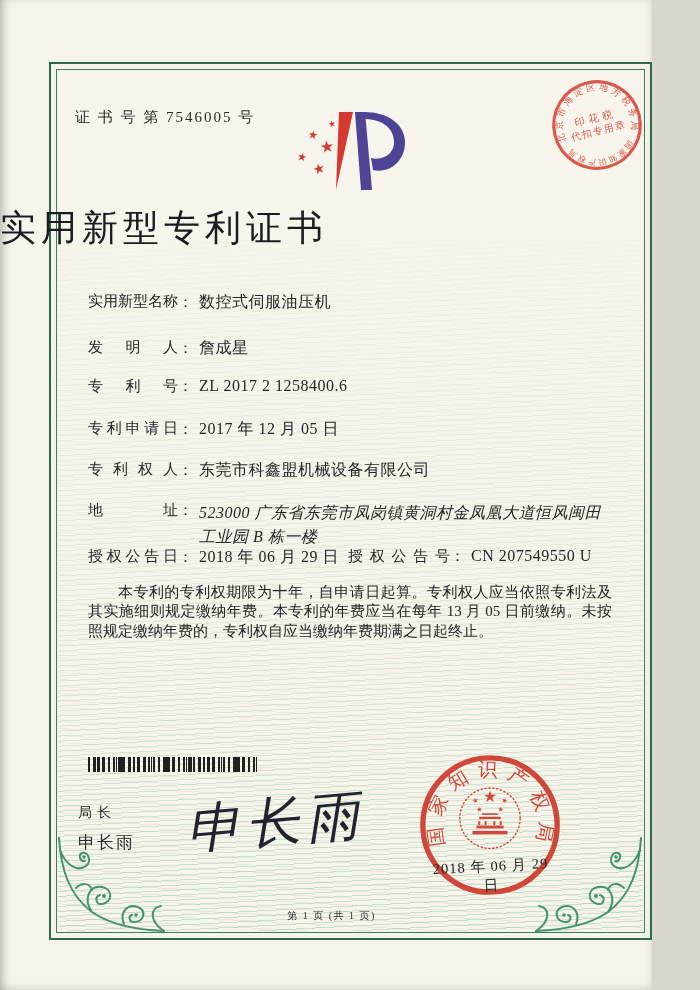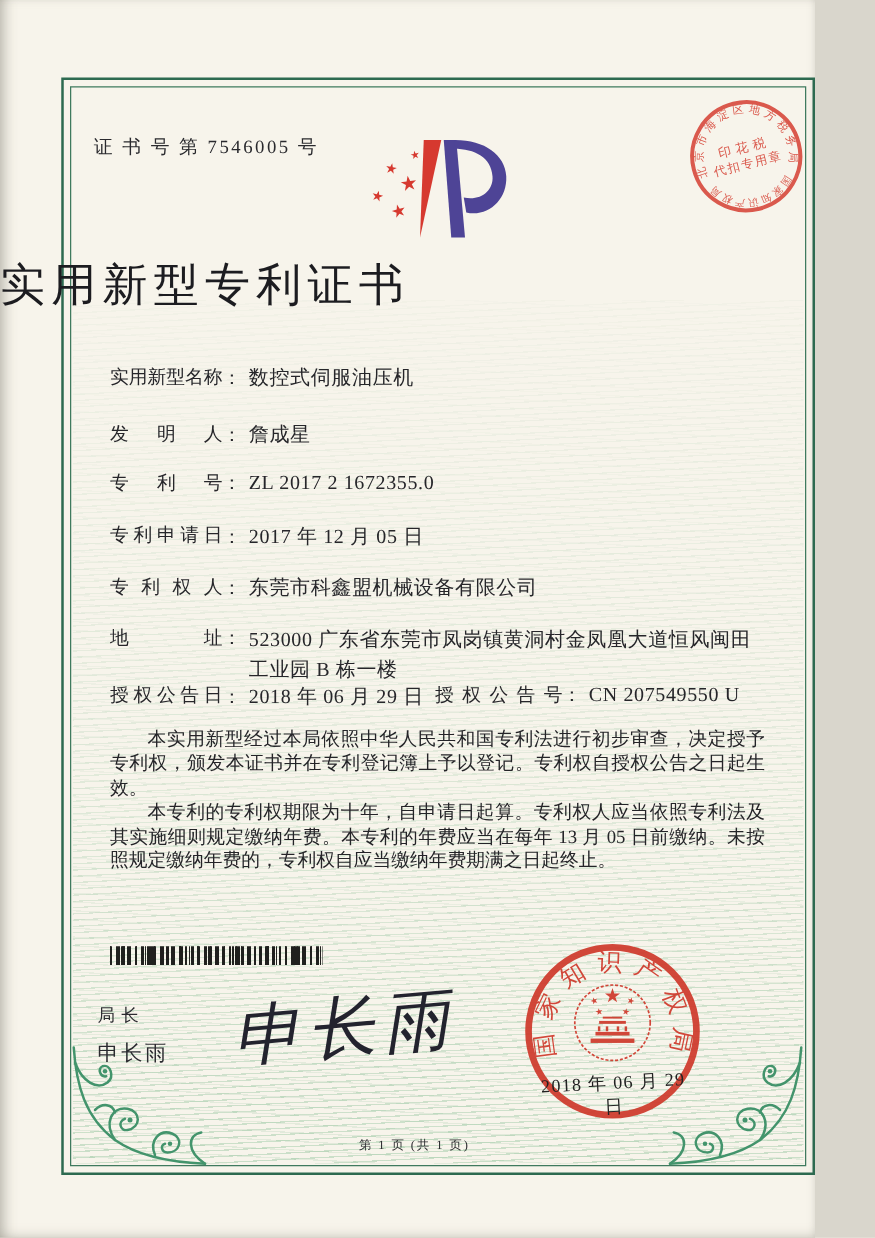--- a/index.html
+++ b/index.html
@@ -26,21 +26,21 @@
   }
   .cert-no{position:absolute;left:75px;top:108px;font-size:15px;letter-spacing:2px;color:#2a2a2e;}
   .logo{position:absolute;left:292px;top:108px;width:116px;height:88px;}
   .title{position:absolute;left:0;top:204px;width:700px;
     font-size:36px;letter-spacing:5px;color:#1c1c20;font-weight:500;}
   .row{position:absolute;left:88px;font-size:16px;white-space:nowrap;}
   .lbl{display:inline-block;width:90px;text-align:justify;text-align-last:justify;
     font-size:15px;vertical-align:top;}
   .colon{font-size:15px;}
   .val{margin-left:6px;letter-spacing:.5px;}
-  .val.pre{display:inline-block;white-space:pre-line;vertical-align:top;line-height:24px;}
+  .val.pre{display:inline-block;white-space:pre-line;vertical-align:top;line-height:24px;font-style:italic;}
   .grant2{position:absolute;left:260px;top:0;}
   .grant2 .lbl{width:102px;}
   .body-text{position:absolute;left:88px;top:583px;width:524px;font-size:15px;
     line-height:19.4px;text-align:justify;color:#242428;}
   .body-text p{margin:0;text-indent:2em;}
   .barcode{position:absolute;left:88px;top:757px;width:170px;height:15px;
     background-image:
       repeating-linear-gradient(90deg,#20201e 0 2px,transparent 2px 5px),
       repeating-linear-gradient(90deg,#20201e 0 1px,transparent 1px 7px),
       repeating-linear-gradient(90deg,transparent 0 9px,#20201e 9px 12px,transparent 12px 23px);}
@@ -122,41 +122,40 @@
 
   <div class="title">实用新型专利证书</div>
 
   <div class="row" style="top:338px">
     <span class="lbl">发明人</span><span class="colon">：</span><span class="val">詹成星</span>
   </div>
   <div class="row" style="top:292px">
     <span class="lbl">实用新型名称</span><span class="colon">：</span><span class="val">数控式伺服油压机</span>
   </div>
   <div class="row" style="top:377px">
-    <span class="lbl">专利号</span><span class="colon">：</span><span class="val">ZL 2017 2 1672355.0</span>
+    <span class="lbl">专利号</span><span class="colon">：</span><span class="val">ZL 2017 2 1258400.6</span>
   </div>
   <div class="row" style="top:419px">
     <span class="lbl">专利申请日</span><span class="colon">：</span><span class="val">2017 年 12 月 05 日</span>
   </div>
   <div class="row" style="top:460px">
     <span class="lbl">专利权人</span><span class="colon">：</span><span class="val">东莞市科鑫盟机械设备有限公司</span>
   </div>
   <div class="row" style="top:501px">
     <span class="lbl">地址</span><span class="colon">：</span><span class="val pre">523000 广东省东莞市凤岗镇黄洞村金凤凰大道恒风闽田
 工业园 B 栋一楼</span>
   </div>
   <div class="row" style="top:547px">
     <span class="lbl">授权公告日</span><span class="colon">：</span><span class="val">2018 年 06 月 29 日</span>
     <span class="grant2">
       <span class="lbl">授权公告号</span><span class="colon">：</span><span class="val">CN 207549550 U</span>
     </span>
   </div>
 
   <div class="body-text">
-    <p>本实用新型经过本局依照中华人民共和国专利法进行初步审查，决定授予专利权，颁发本证书并在专利登记簿上予以登记。专利权自授权公告之日起生效。</p>
     <p>本专利的专利权期限为十年，自申请日起算。专利权人应当依照专利法及其实施细则规定缴纳年费。本专利的年费应当在每年 13 月 05 日前缴纳。未按照规定缴纳年费的，专利权自应当缴纳年费期满之日起终止。</p>
   </div>
 
   <div class="barcode"></div>
 
   <div class="sign-title">局长</div>
   <div class="sign-name">申长雨</div>
   <svg class="autograph" viewBox="0 0 180 82">
     <text x="4" y="58" font-size="54" fill="#23232e" letter-spacing="6" font-style="italic" transform="rotate(-5 90 41)">申长雨</text>
   </svg>

